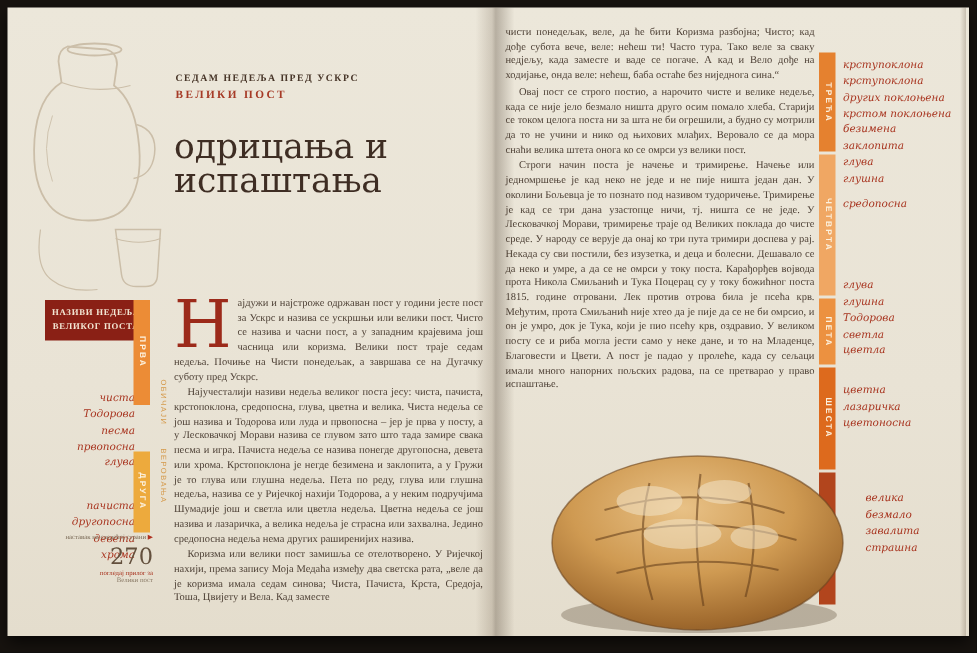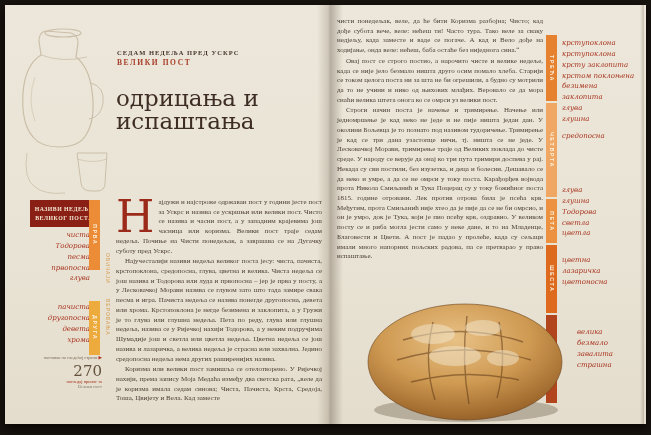--- a/index.html
+++ b/index.html
@@ -26,21 +26,21 @@
   .body-col p{margin:0 0 1px 0;}
   .body-col p.ind{text-indent:9px;}
   .dropcap{float:left;font-family:"DejaVu Serif",serif;font-size:44px;line-height:.82;
            color:#9c2a1a;padding:1px 4px 0 0;}
 
   
   .side-header{background:#8a2015;color:#f3e7d4;font-size:5.8px;letter-spacing:.5px;
                text-align:center;padding:5px 2px;line-height:1.5;font-weight:bold;}
   .word-list{font-family:"DejaVu Serif",serif;font-style:italic;font-size:7px;
              line-height:1.55;color:#a8341f;}
-  .word-list.right-al{text-align:right;}
+  .word-list.right-al{text-align:right;margin-top:30px;}
   .tab{color:#fcf1de;font-family:"Liberation Sans",sans-serif;font-size:5.5px;
        letter-spacing:1.5px;writing-mode:vertical-rl;display:flex;align-items:center;
        justify-content:center;font-weight:bold;}
   .vlabel{color:#d59a4c;font-family:"Liberation Sans",sans-serif;font-size:5px;
           letter-spacing:1px;writing-mode:vertical-rl;}
 
   .cont-note{font-size:4.5px;color:#7c6c59;text-align:right;}
   .cont-arrow{color:#b03020;}
   .page-ref-num{font-family:"DejaVu Serif",serif;font-size:15px;color:#63503d;text-align:right;line-height:1;}
   .ref-cap1{font-size:4.5px;color:#a8341f;text-align:right;}
@@ -118,21 +118,21 @@
     <div class="body-col abs" style="left:332px;top:12px;width:206px">
       <p>чисти понедељак, веле, да ће бити Коризма разбојна; Чисто; кад дође субота вече, веле: нећеш ти! Часто тура. Тако веле за сваку недјељу, када заместе и ваде се погаче. А кад и Вело дође на ходијање, онда веле: нећеш, баба остаће без ниједнога сина.“</p>
       <p class="ind">Овај пост се строго постио, а нарочито чисте и велике недеље, када се није јело безмало ништа друго осим помало хлеба. Старији се током целога поста ни за шта не би огрешили, а будно су мотрили да то не учини и нико од њихових млађих. Веровало се да мора снаћи велика штета онога ко се омрси уз велики пост.</p>
       <p class="ind">Строги начин поста је начење и тримирење. Начење или једномршење је кад неко не једе и не пије ништа један дан. У околини Бољевца је то познато под називом тудоричење. Тримирење је кад се три дана узастопце ничи, тј. ништа се не једе. У Лесковачкој Морави, тримирење траје од Великих поклада до чисте среде. У народу се верује да онај ко три пута тримири доспева у рај. Некада су сви постили, без изузетка, и деца и болесни. Дешавало се да неко и умре, а да се не омрси у току поста. Карађорђев војвода прота Никола Смиљанић и Тука Поцерац су у току божићног поста 1815. године отровани. Лек против отрова била је псећа крв. Међутим, прота Смиљанић није хтео да је пије да се не би омрсио, и он је умро, док је Тука, који је пио псећу крв, оздравио. У великом посту се и риба могла јести само у неке дане, и то на Младенце, Благовести и Цвети. А пост је падао у пролеће, када су сељаци имали много напорних пољских радова, па се претварао у право испаштање.</p>
     </div>
 
     <div class="tab abs" style="left: 541px; top: 30px; width: 11px; height: 66px; background: rgb(229, 129, 47);">ТРЕЋА</div>
     <div class="word-list abs" style="left:557px;top:33px;width:84px">
       <span style="display:block">крступоклона</span>
       <span style="display:block">крступоклона</span>
-      <span style="display:block">крсту заклопита</span>
+      <span style="display:block">других поклоњена</span>
       <span style="display:block">крстом поклоњена</span>
       <span style="display:block">безимена</span>
       <span style="display:block">заклопита</span>
       <span style="display:block">глува</span>
       <span style="display:block">глушна</span>
     </div>
 
     <div class="tab abs" style="left: 541px; top: 98px; width: 11px; height: 94px; background: rgb(240, 167, 99);">ЧЕТВРТА</div>
     <div class="word-list abs" style="left:557px;top:126px;width:84px">
       <span style="display:block">средопосна</span>

